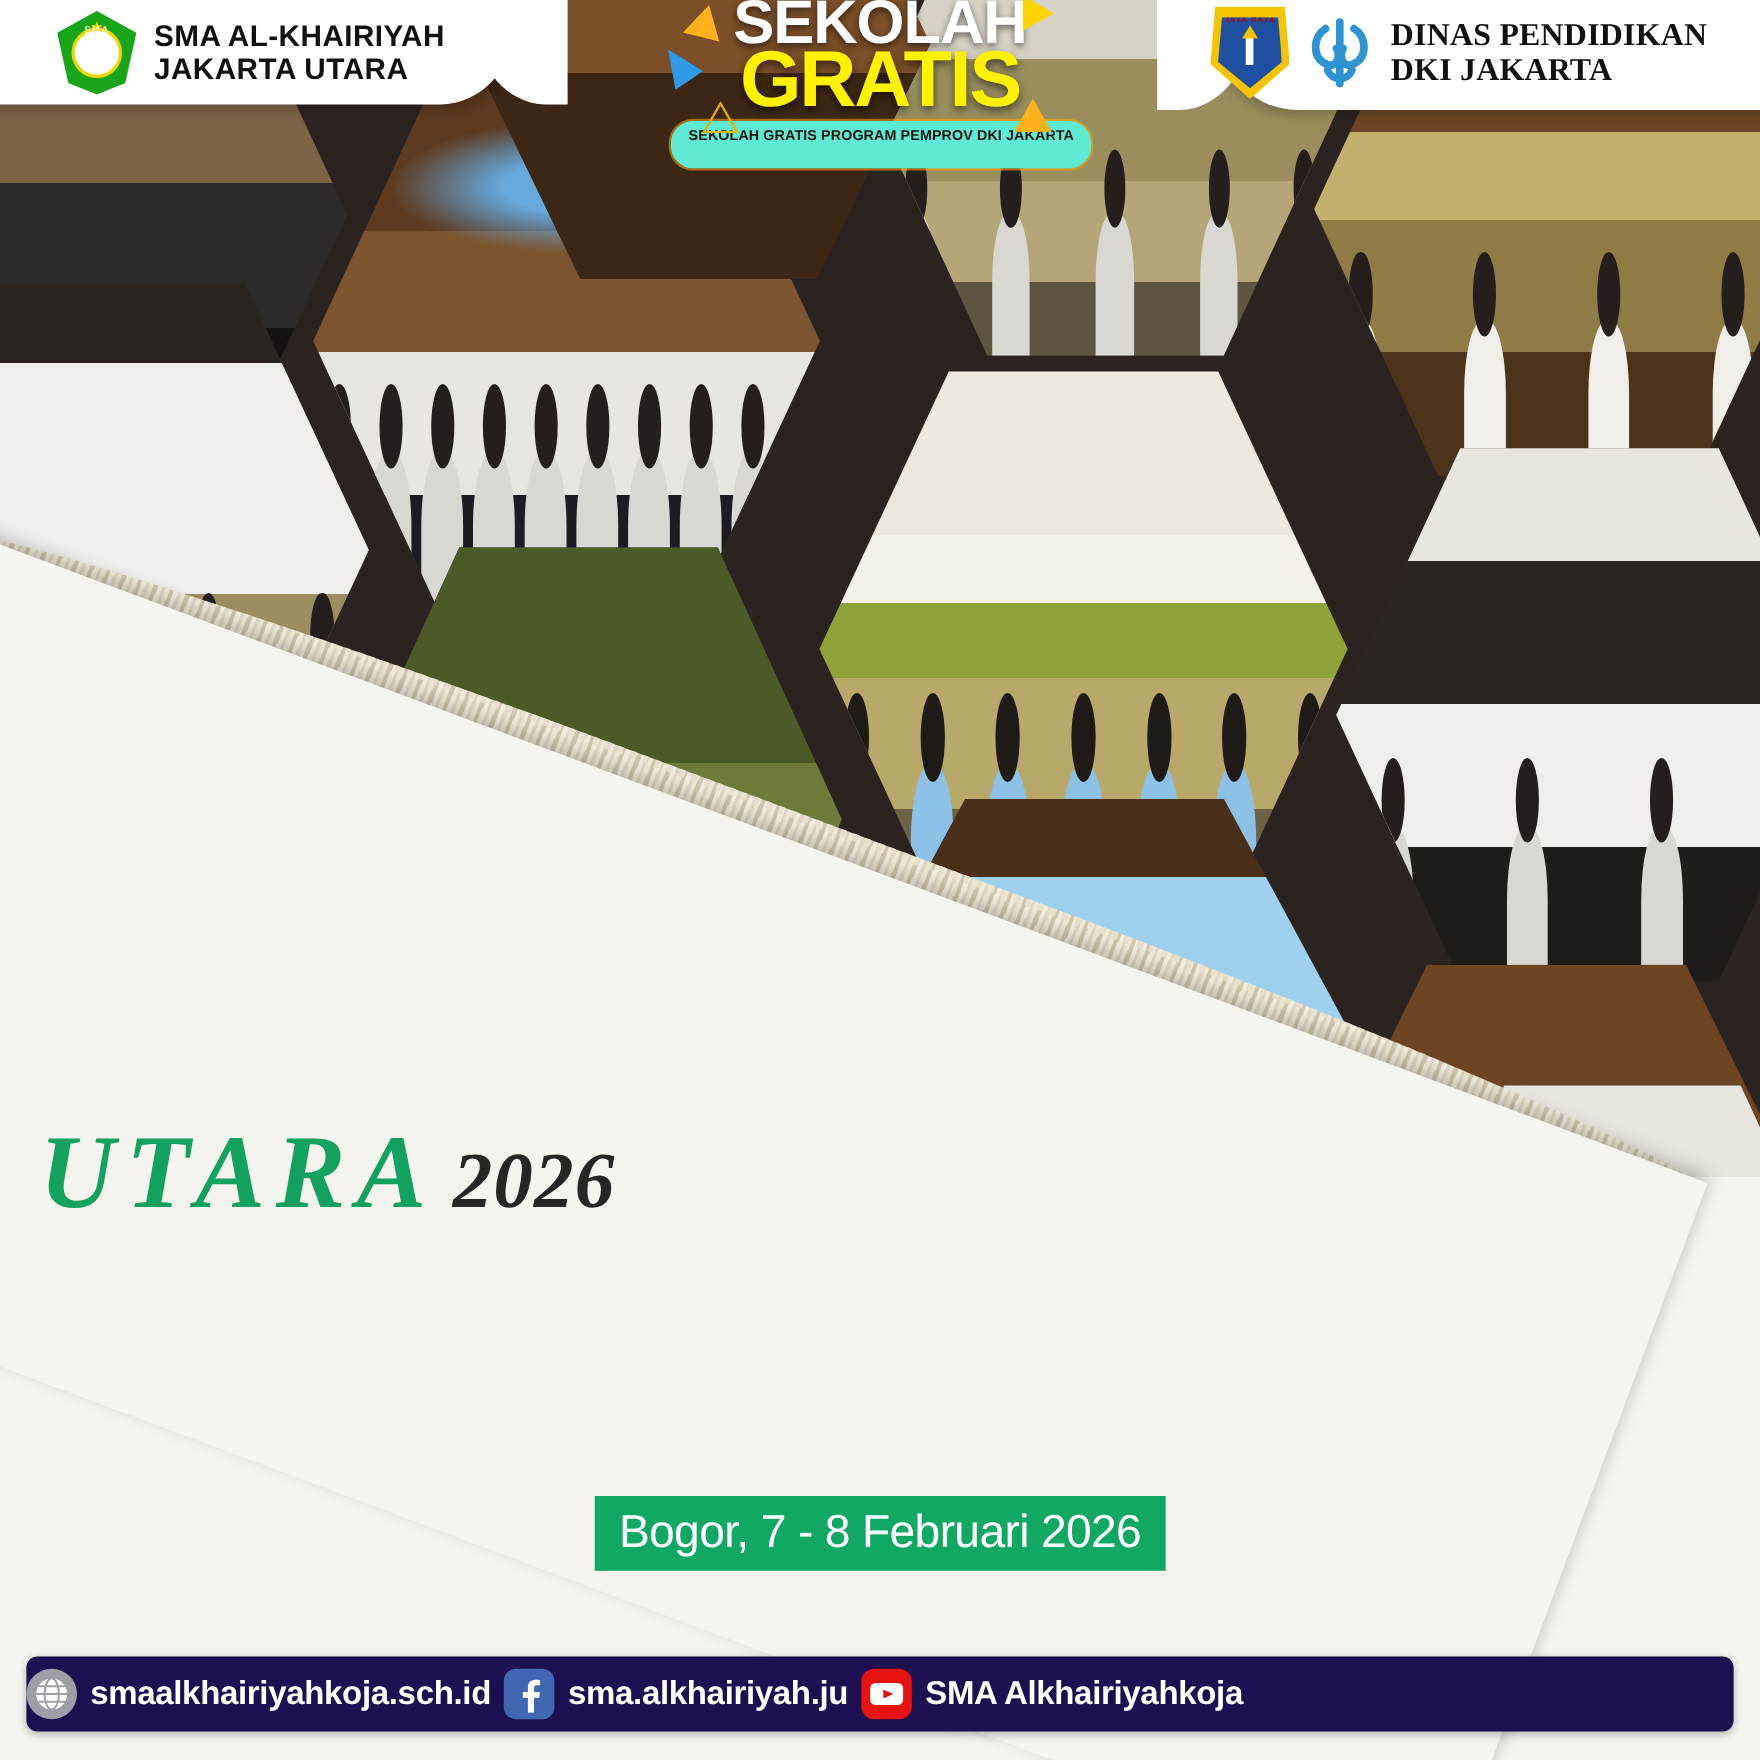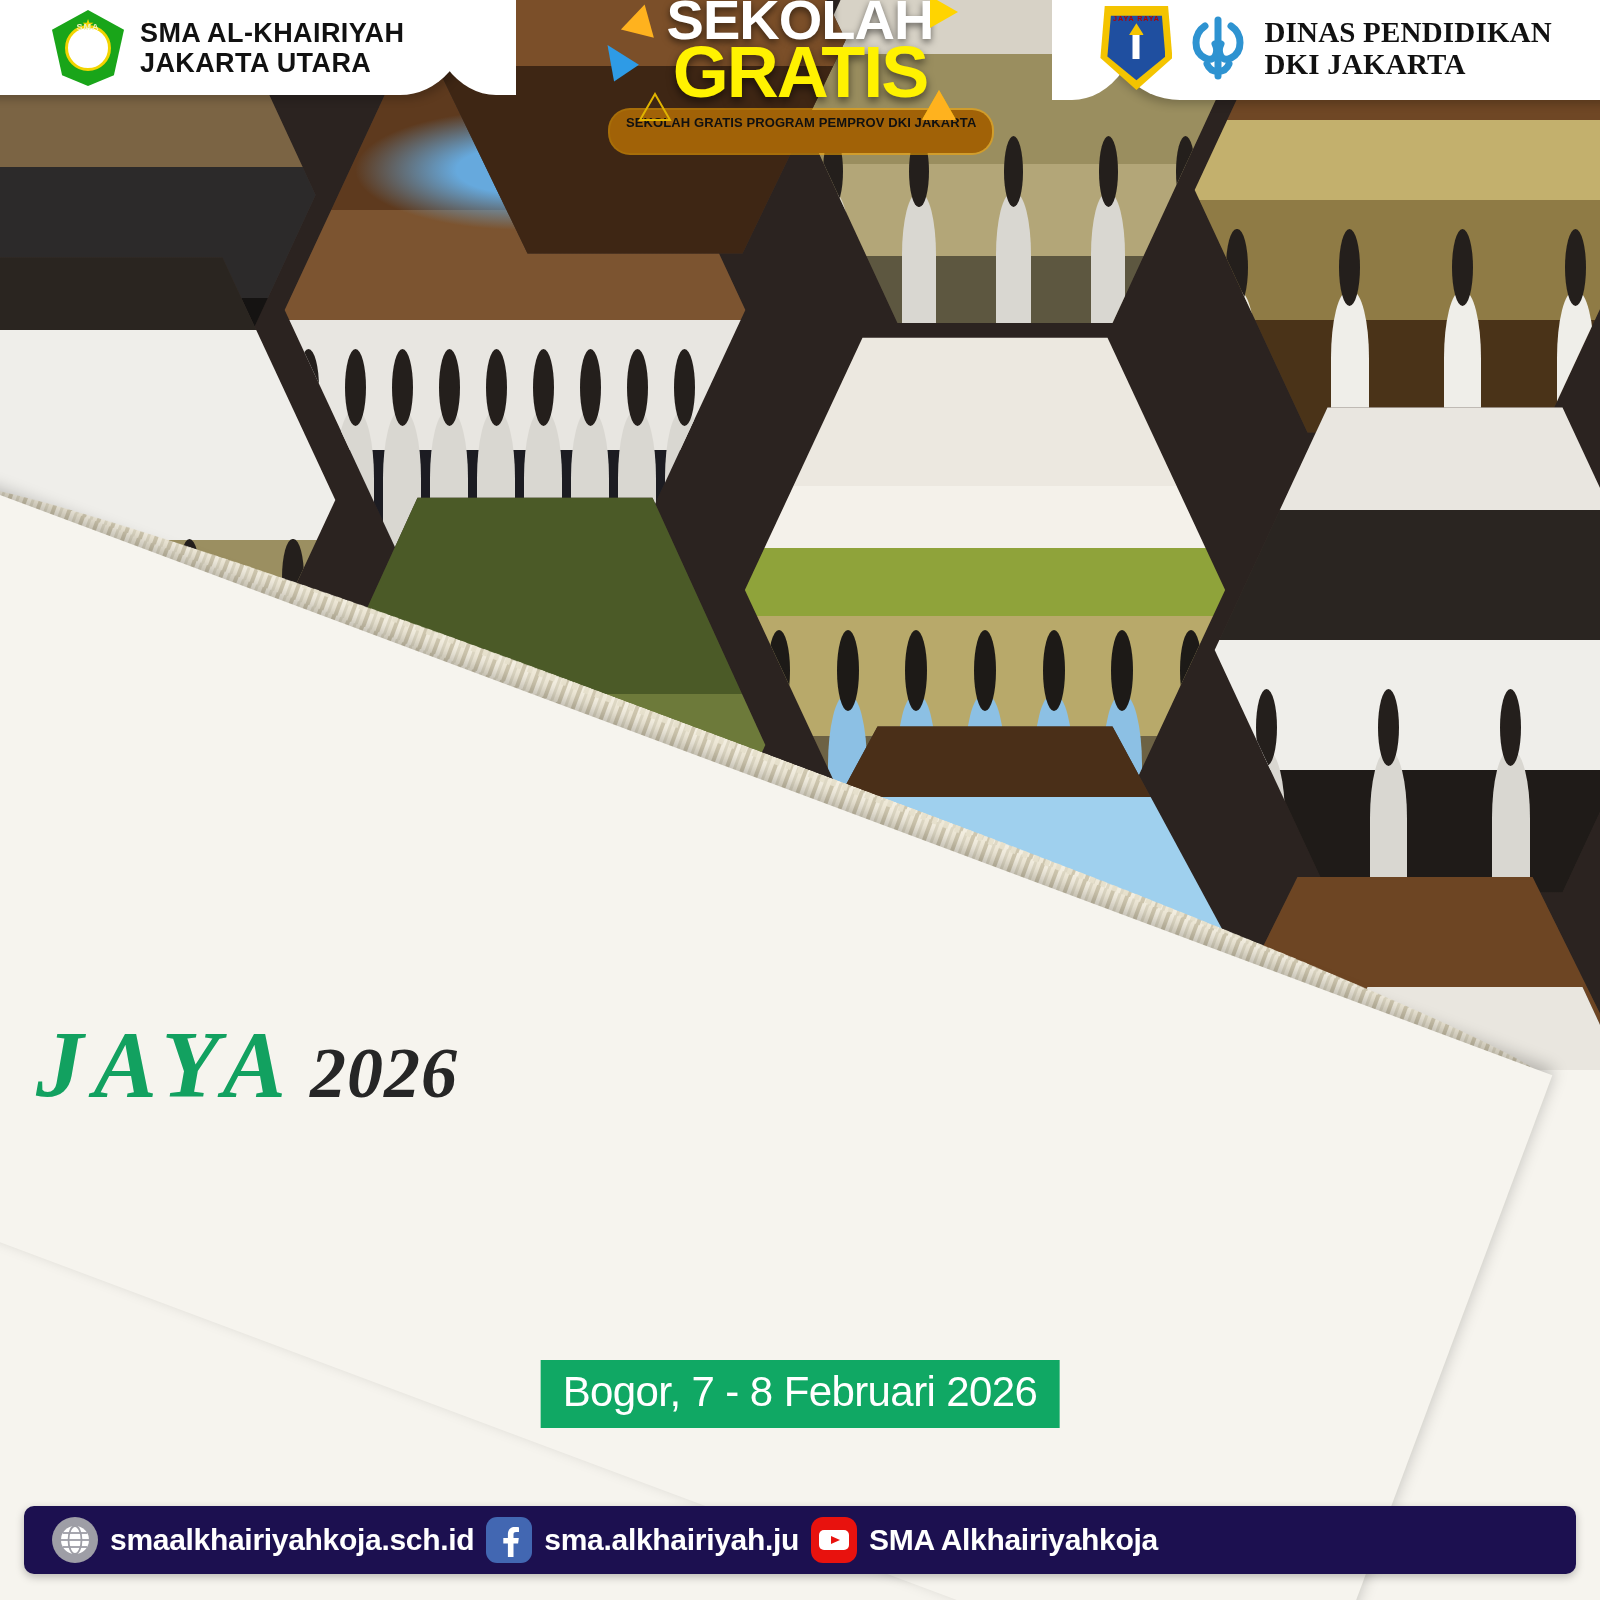--- a/index.html
+++ b/index.html
@@ -201,21 +201,21 @@
   #gratis .l1 {
     font-size:56px; font-weight:900; color:#ffffff; letter-spacing:-1px; line-height:.92;
     text-shadow:0 3px 7px rgba(0,0,0,.55);
   }
   #gratis .l2 {
     font-size:72px; font-weight:900; color:#FFF200; letter-spacing:-2px; line-height:.9;
     text-shadow:0 4px 8px rgba(0,0,0,.55); margin-top:-6px;
   }
   #gratis .pill {
     display:inline-block; margin-top:6px; padding:5px 16px 23px;
-    background:#a16207; border-radius:20px;
+    background:#5eead4; border-radius:20px;
     font-size:13px; font-weight:800; color:#111; letter-spacing:.1px; white-space:nowrap;
     box-shadow:0 0 0 2px rgba(255,170,0,.55);
   }
   .tri { position:absolute; width:0;height:0; }
   #t1{ left:14px; top:10px; border-left:17px solid transparent;border-right:17px solid transparent;border-bottom:30px solid #FFB21E; transform:rotate(14deg);}
   #t2{ left:-8px; top:48px; border-left:15px solid transparent;border-right:15px solid transparent;border-bottom:34px solid #2E9BE6; transform:rotate(-34deg);}
   .triout{position:absolute;width:34px;height:30px;}
   .triout::after{content:'';position:absolute;inset:0;border-left:17px solid transparent;border-right:17px solid transparent;border-bottom:30px solid #FFB21E;
     -webkit-mask:linear-gradient(#000,#000) padding-box, linear-gradient(#000,#000); }
   #to1{ left:28px; top:98px; }
@@ -248,21 +248,21 @@
     position:absolute; left:50%; transform:translateX(-50%); top:1360px; z-index:8;
     background:#10A864; color:#fff;
     font-size:42px; font-weight:500; letter-spacing:-.6px;
     padding:8px 22px 12px;
   }
 
   
   #footer {
     position:absolute; left:24px; right:24px; bottom:26px; height:68px; z-index:9;
     background:#1C1050; border-radius:10px;
-    display:flex; align-items:center; padding:0 28px; gap:12px;
+    display:flex; align-items:center; padding:0 0; gap:12px;
     box-shadow:0 3px 8px rgba(0,0,0,.25);
   }
   .soc { display:flex; align-items:center; gap:12px; }
   .soc .lbl {
     color:#fff; font-weight:800; font-size:30px; letter-spacing:-.3px; white-space:nowrap;
   }
   .ic { width:46px; height:46px; flex:0 0 auto; display:block; border-radius:11px;}
   .ic.globe { background:#9E9EA6; border-radius:50%; display:flex;align-items:center;justify-content:center; }
   .ic.fb { background:#4267B2; display:flex;align-items:center;justify-content:center; }
   .ic.ig { background:linear-gradient(45deg,#F9CE34,#EE2A7B 52%,#6228D7); display:flex;align-items:center;justify-content:center;}
@@ -444,21 +444,21 @@
           <polygon points="17,2 32,28 2,28" fill="none" stroke="#E0B400" stroke-width="2"></polygon>
         </svg>
     </div>
     <div class="l1">SEKOLAH</div>
     <div class="l2">GRATIS</div>
     <div class="pill">SEKOLAH GRATIS PROGRAM PEMPROV DKI JAKARTA</div>
   </div>
 
   <div id="titleblock">
     <div id="ldko">
-      <span>JAYA</span><span class="yr">2026</span>
+      <span>UTARA</span><span class="yr">2026</span>
     </div>
   </div>
 
   <div id="datebadge">Bogor, 7 - 8 Februari 2026</div>
 
   <div id="footer">
 
     <div class="soc">
       <span class="ic globe">
         <svg width="34" height="34" viewBox="0 0 34 34" aria-hidden="true">

